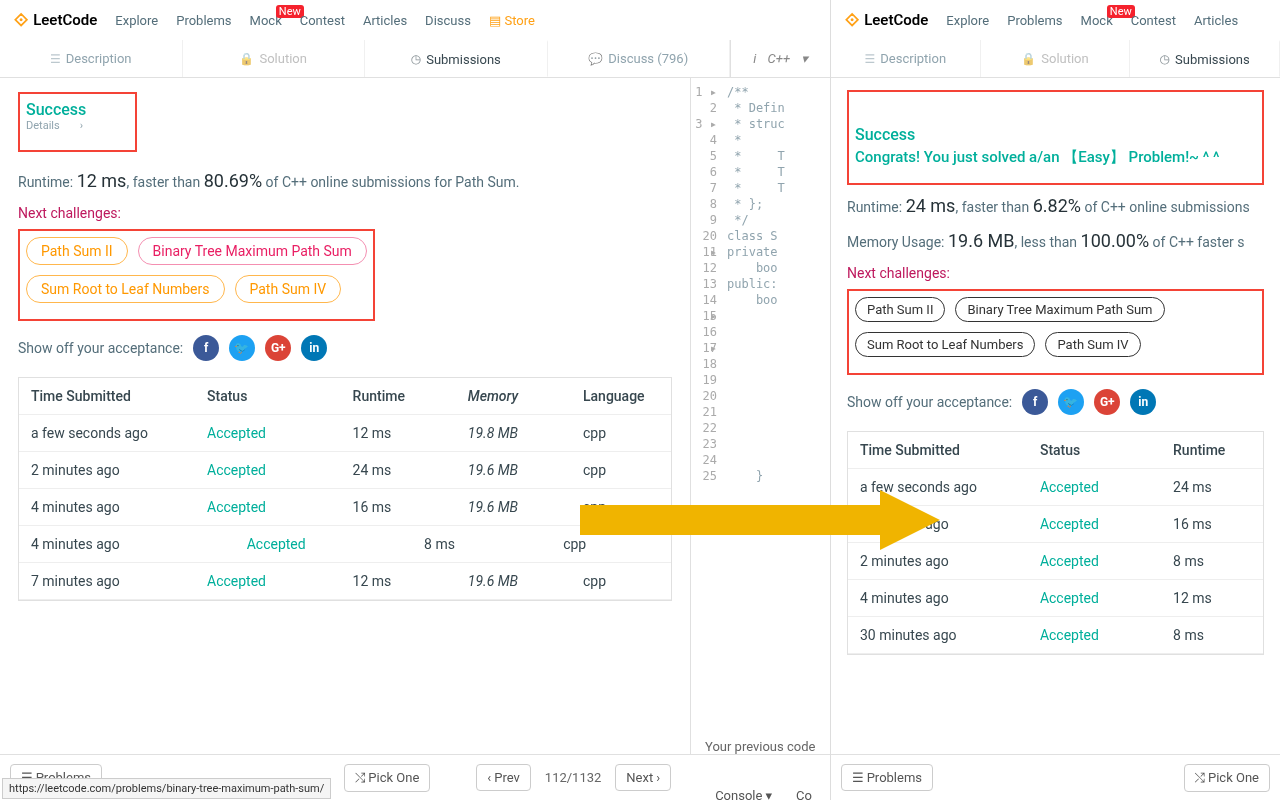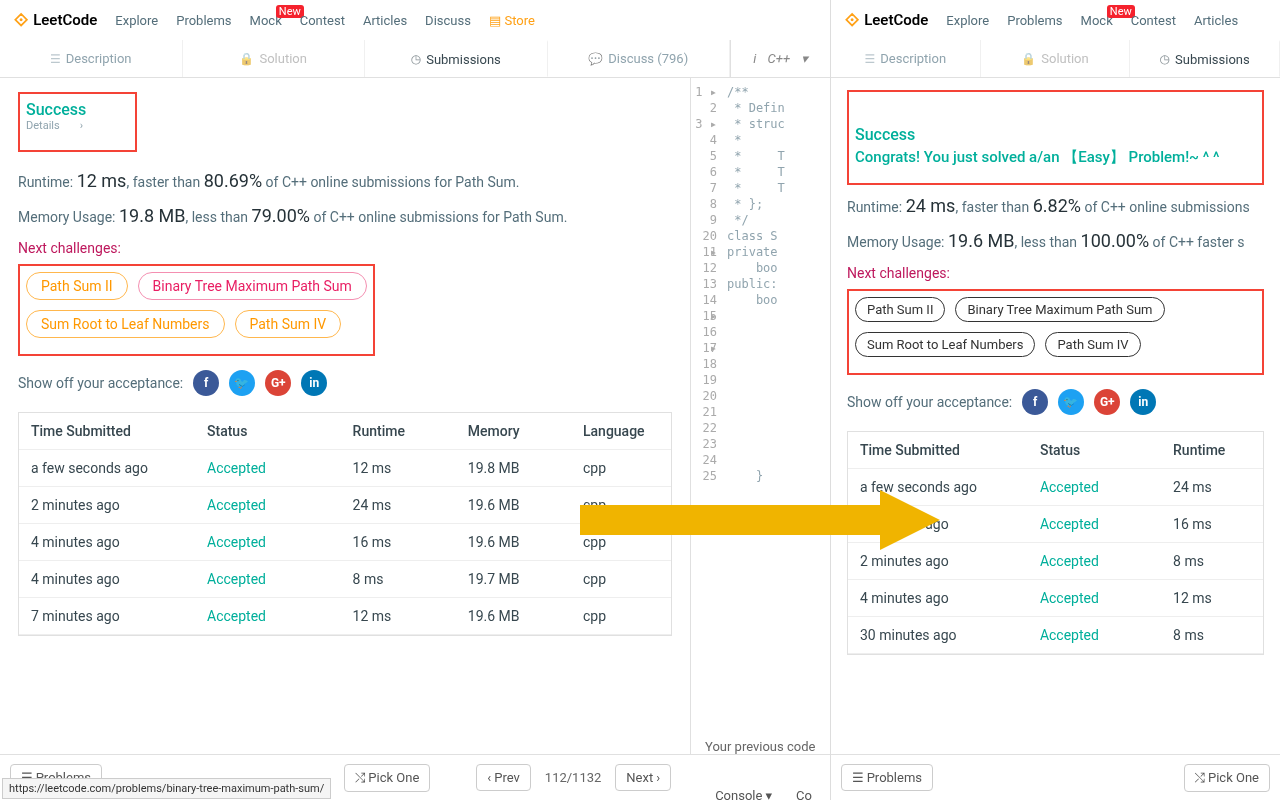--- a/index.html
+++ b/index.html
@@ -43,21 +43,21 @@
 .showoff { font-size: 14px; color: #546e7a; display: flex; align-items: center; gap: 10px; margin: 14px 0 10px; }
 .social { width: 26px; height: 26px; border-radius: 50%; display: inline-flex; align-items: center; justify-content: center; color: #fff; font-size: 12px; font-weight: bold; cursor: pointer; }
 .fb { background: #3b5998; } .tw { background: #1da1f2; } .gp { background: #db4437; } .li { background: #0077b5; }
 
 .caption { font-size: 22px; color: #666; margin-left: 6px; }
 
 .table { width: 100%; border: 1px solid #e0e0e0; margin-top: 16px; font-size: 14px; }
 .table-head, .table-row { display: flex; border-bottom: 1px solid #eee; }
 .table-head { color: #37474f; font-weight: 500; }
 .cell { padding: 10px 12px; }
-.cell-time { flex: 2; } .cell-status { flex: 1.6; } .cell-rt { flex: 1.2; } .cell-mem { flex: 1.2; } .cell-lang { flex: 1; }
+.cell-time { flex: 2; } .cell-status { flex: 1.6; } .cell-rt { flex: 1.2; } .cell-mem { flex: 1.2; font-style: italic; } .cell-lang { flex: 1; }
 .accepted { color: #00af9b; }
 
 .footer-left { display: flex; align-items: center; height: 46px; border-top: 1px solid #e0e0e0; padding: 0 10px; gap: 8px; }
 .btn { border: 1px solid #ccc; border-radius: 4px; padding: 5px 10px; background: #fff; cursor: pointer; font-size: 13px; display: inline-flex; align-items: center; gap: 3px; color: #555; }
 .footer-spacer { flex: 1; }
 .pagetext { font-size: 13px; color: #666; padding: 0 6px; }
 .console-link { color: #555; cursor: pointer; padding: 0 8px; font-size: 13px; margin-top: 35px; }
 
 .gutter { width: 32px; text-align: right; color: #aaa; padding: 6px 6px 0 0; font-size: 12px; line-height: 16px; }
 .gutter div { height: 16px; }
@@ -123,23 +123,20 @@
           &nbsp;&nbsp;&nbsp;
           <span class="details">
               <span>Details</span> 
               <span>›</span>
             </span>
         </div>
 
         <div class="metric-line">
           <span>Runtime:</span> <span class="big">12 ms</span><span>, faster than</span> <span class="big">80.69%</span> <span>of C++ online submissions for Path Sum.</span>
         </div>
-        <div class="metric-line">
-          <span>Memory Usage:</span> <span class="big">19.8 MB</span><span>, less than</span> <span class="big">79.00%</span> <span>of C++ online submissions for Path Sum.</span>
-        </div>
 
         <div class="challenges-label">Next challenges:</div>
         <div style="border:2px solid #f44336;padding:6px;display:inline-block">
           <div class="pill-row">
             <span class="pill medium">Path Sum II</span>
             <span class="pill hard">Binary Tree Maximum Path Sum</span>
           </div>
           <div class="pill-row">
             <span class="pill medium">Sum Root to Leaf Numbers</span>
             <span class="pill medium">Path Sum IV</span>
@@ -180,21 +177,20 @@
               <div class="cell cell-time">4 minutes ago</div>
               <div class="cell cell-status accepted">Accepted</div>
               <div class="cell cell-rt">16 ms</div>
               <div class="cell cell-mem">19.6 MB</div>
               <div class="cell cell-lang">cpp</div>
             </div>
           <div class="table-row">
               <div class="cell cell-time">4 minutes ago</div>
               <div class="cell cell-status accepted">Accepted</div>
               <div class="cell cell-rt">8 ms</div>
-              <div class="cell cell-mem">19.7 MB</div>
               <div class="cell cell-lang">cpp</div>
             </div>
           <div class="table-row">
               <div class="cell cell-time">7 minutes ago</div>
               <div class="cell cell-status accepted">Accepted</div>
               <div class="cell cell-rt">12 ms</div>
               <div class="cell cell-mem">19.6 MB</div>
               <div class="cell cell-lang">cpp</div>
             </div>
         </div>

